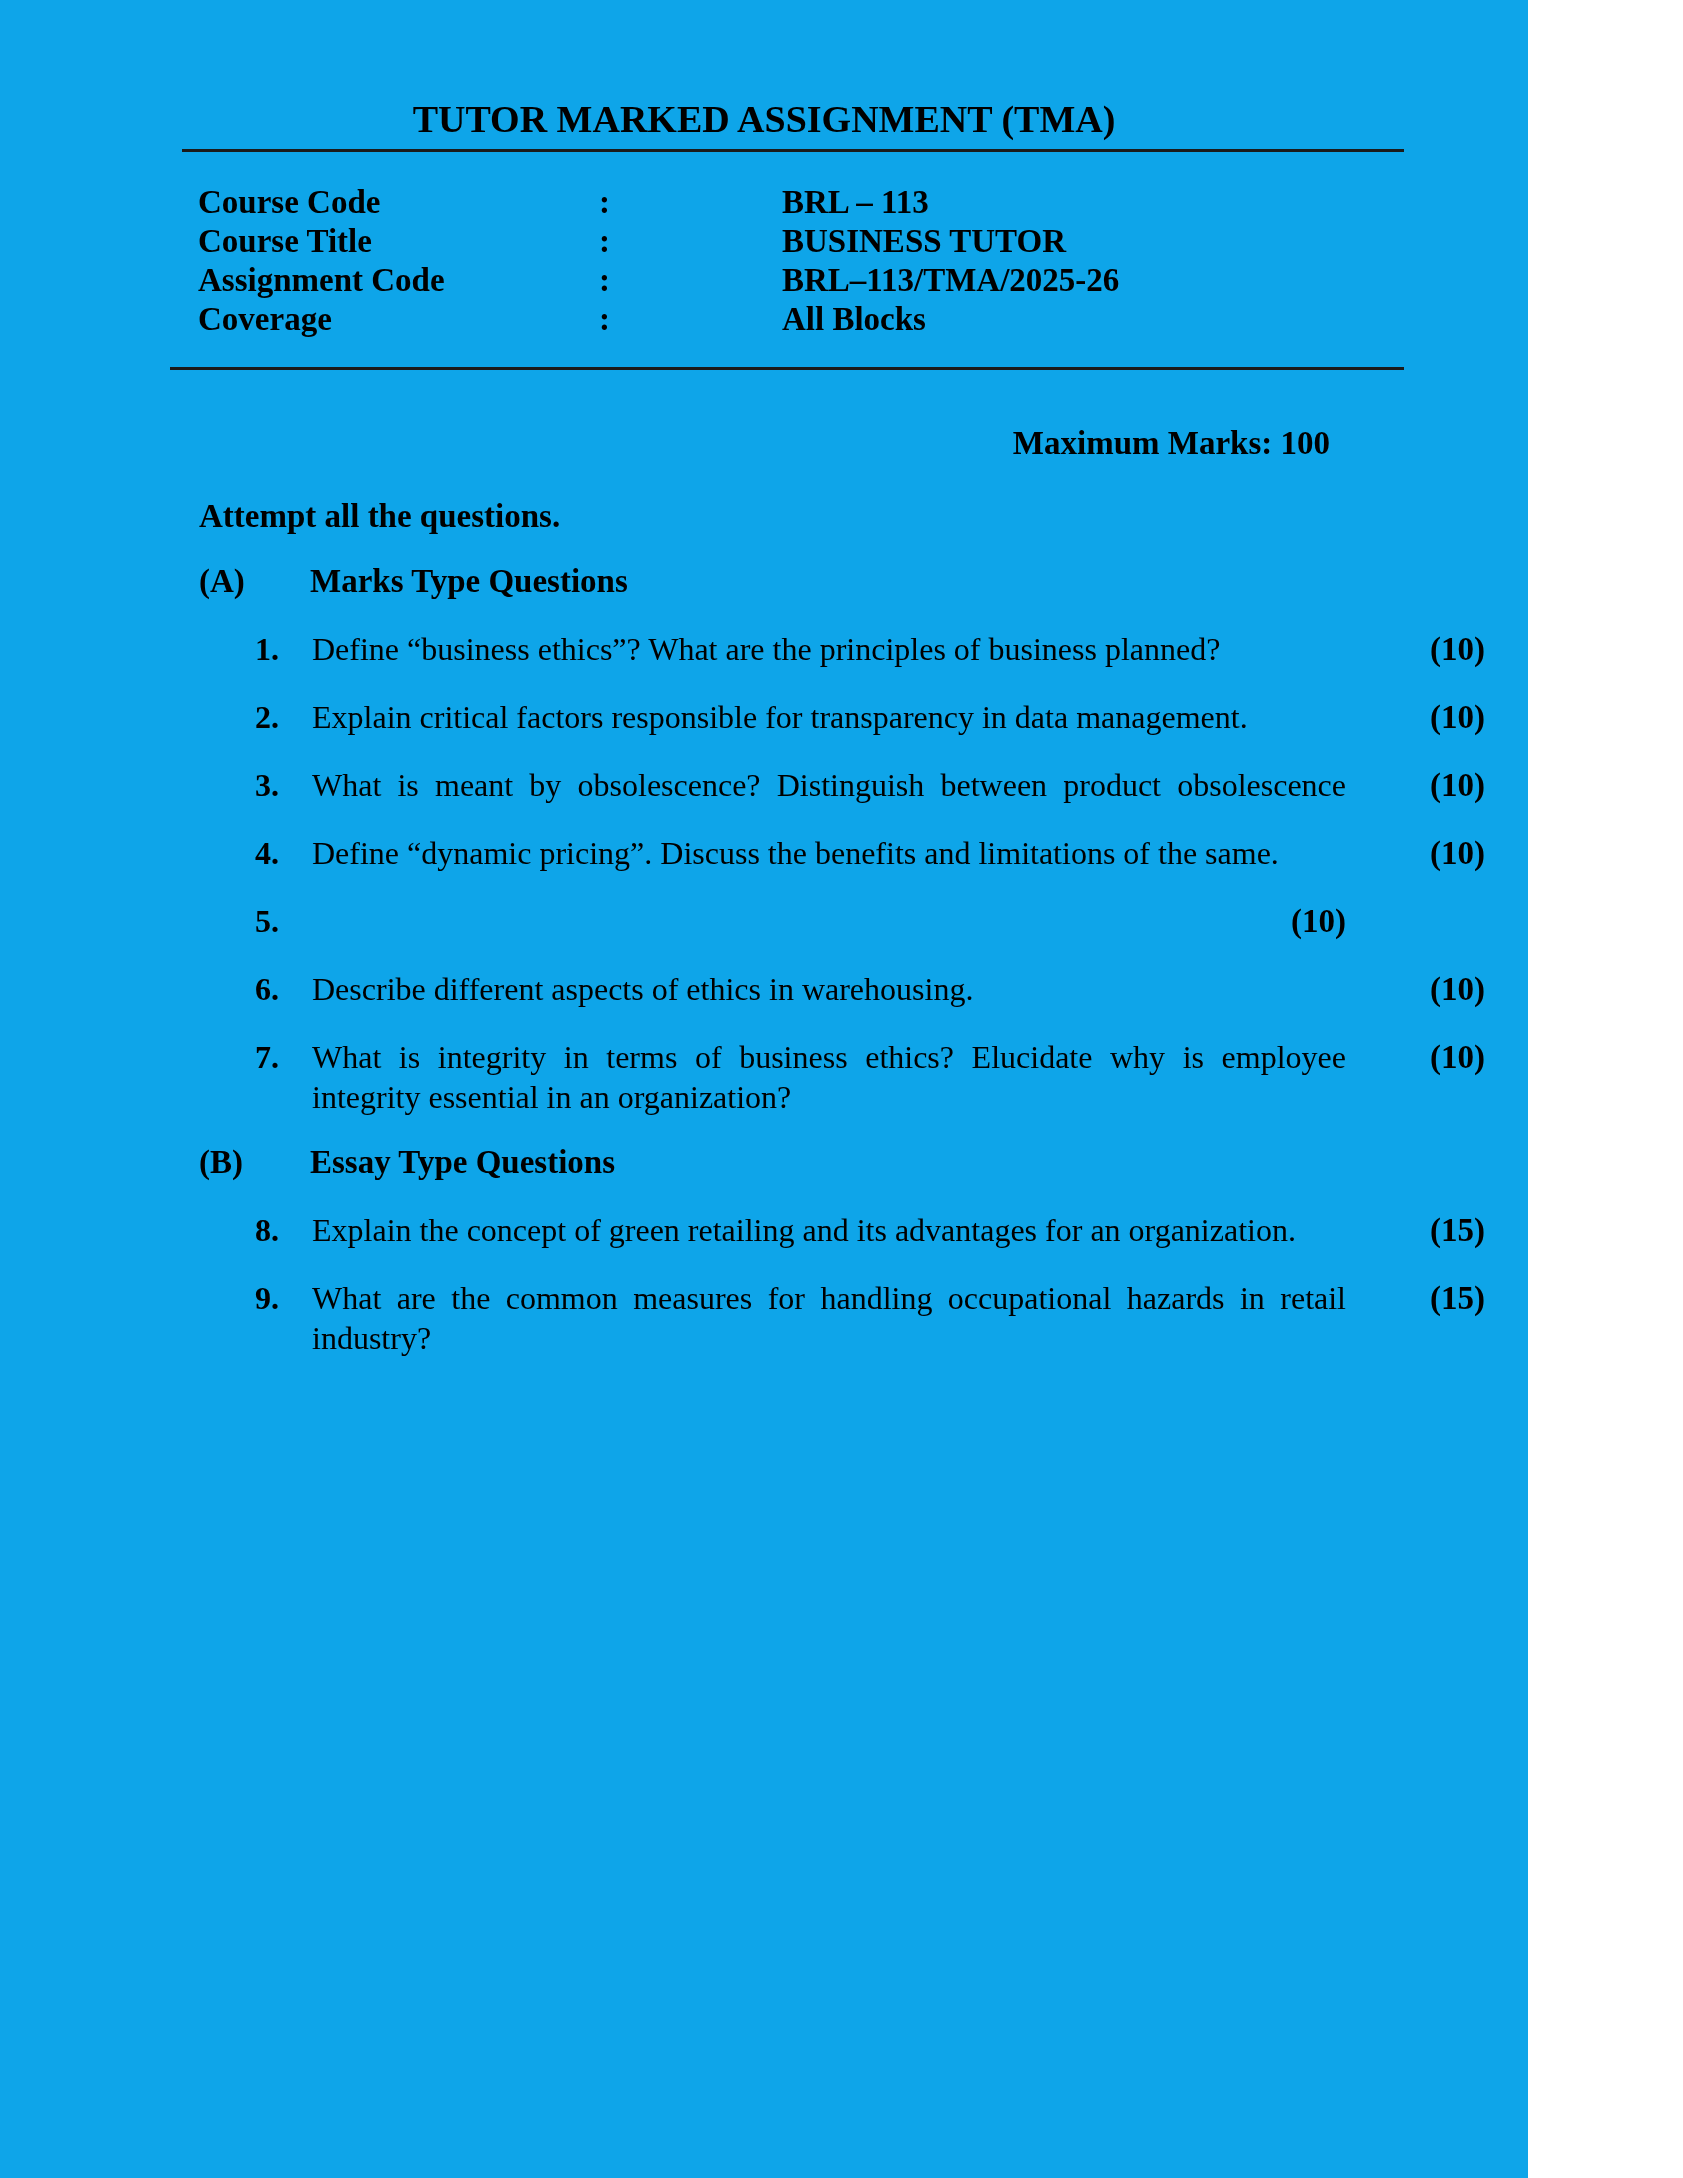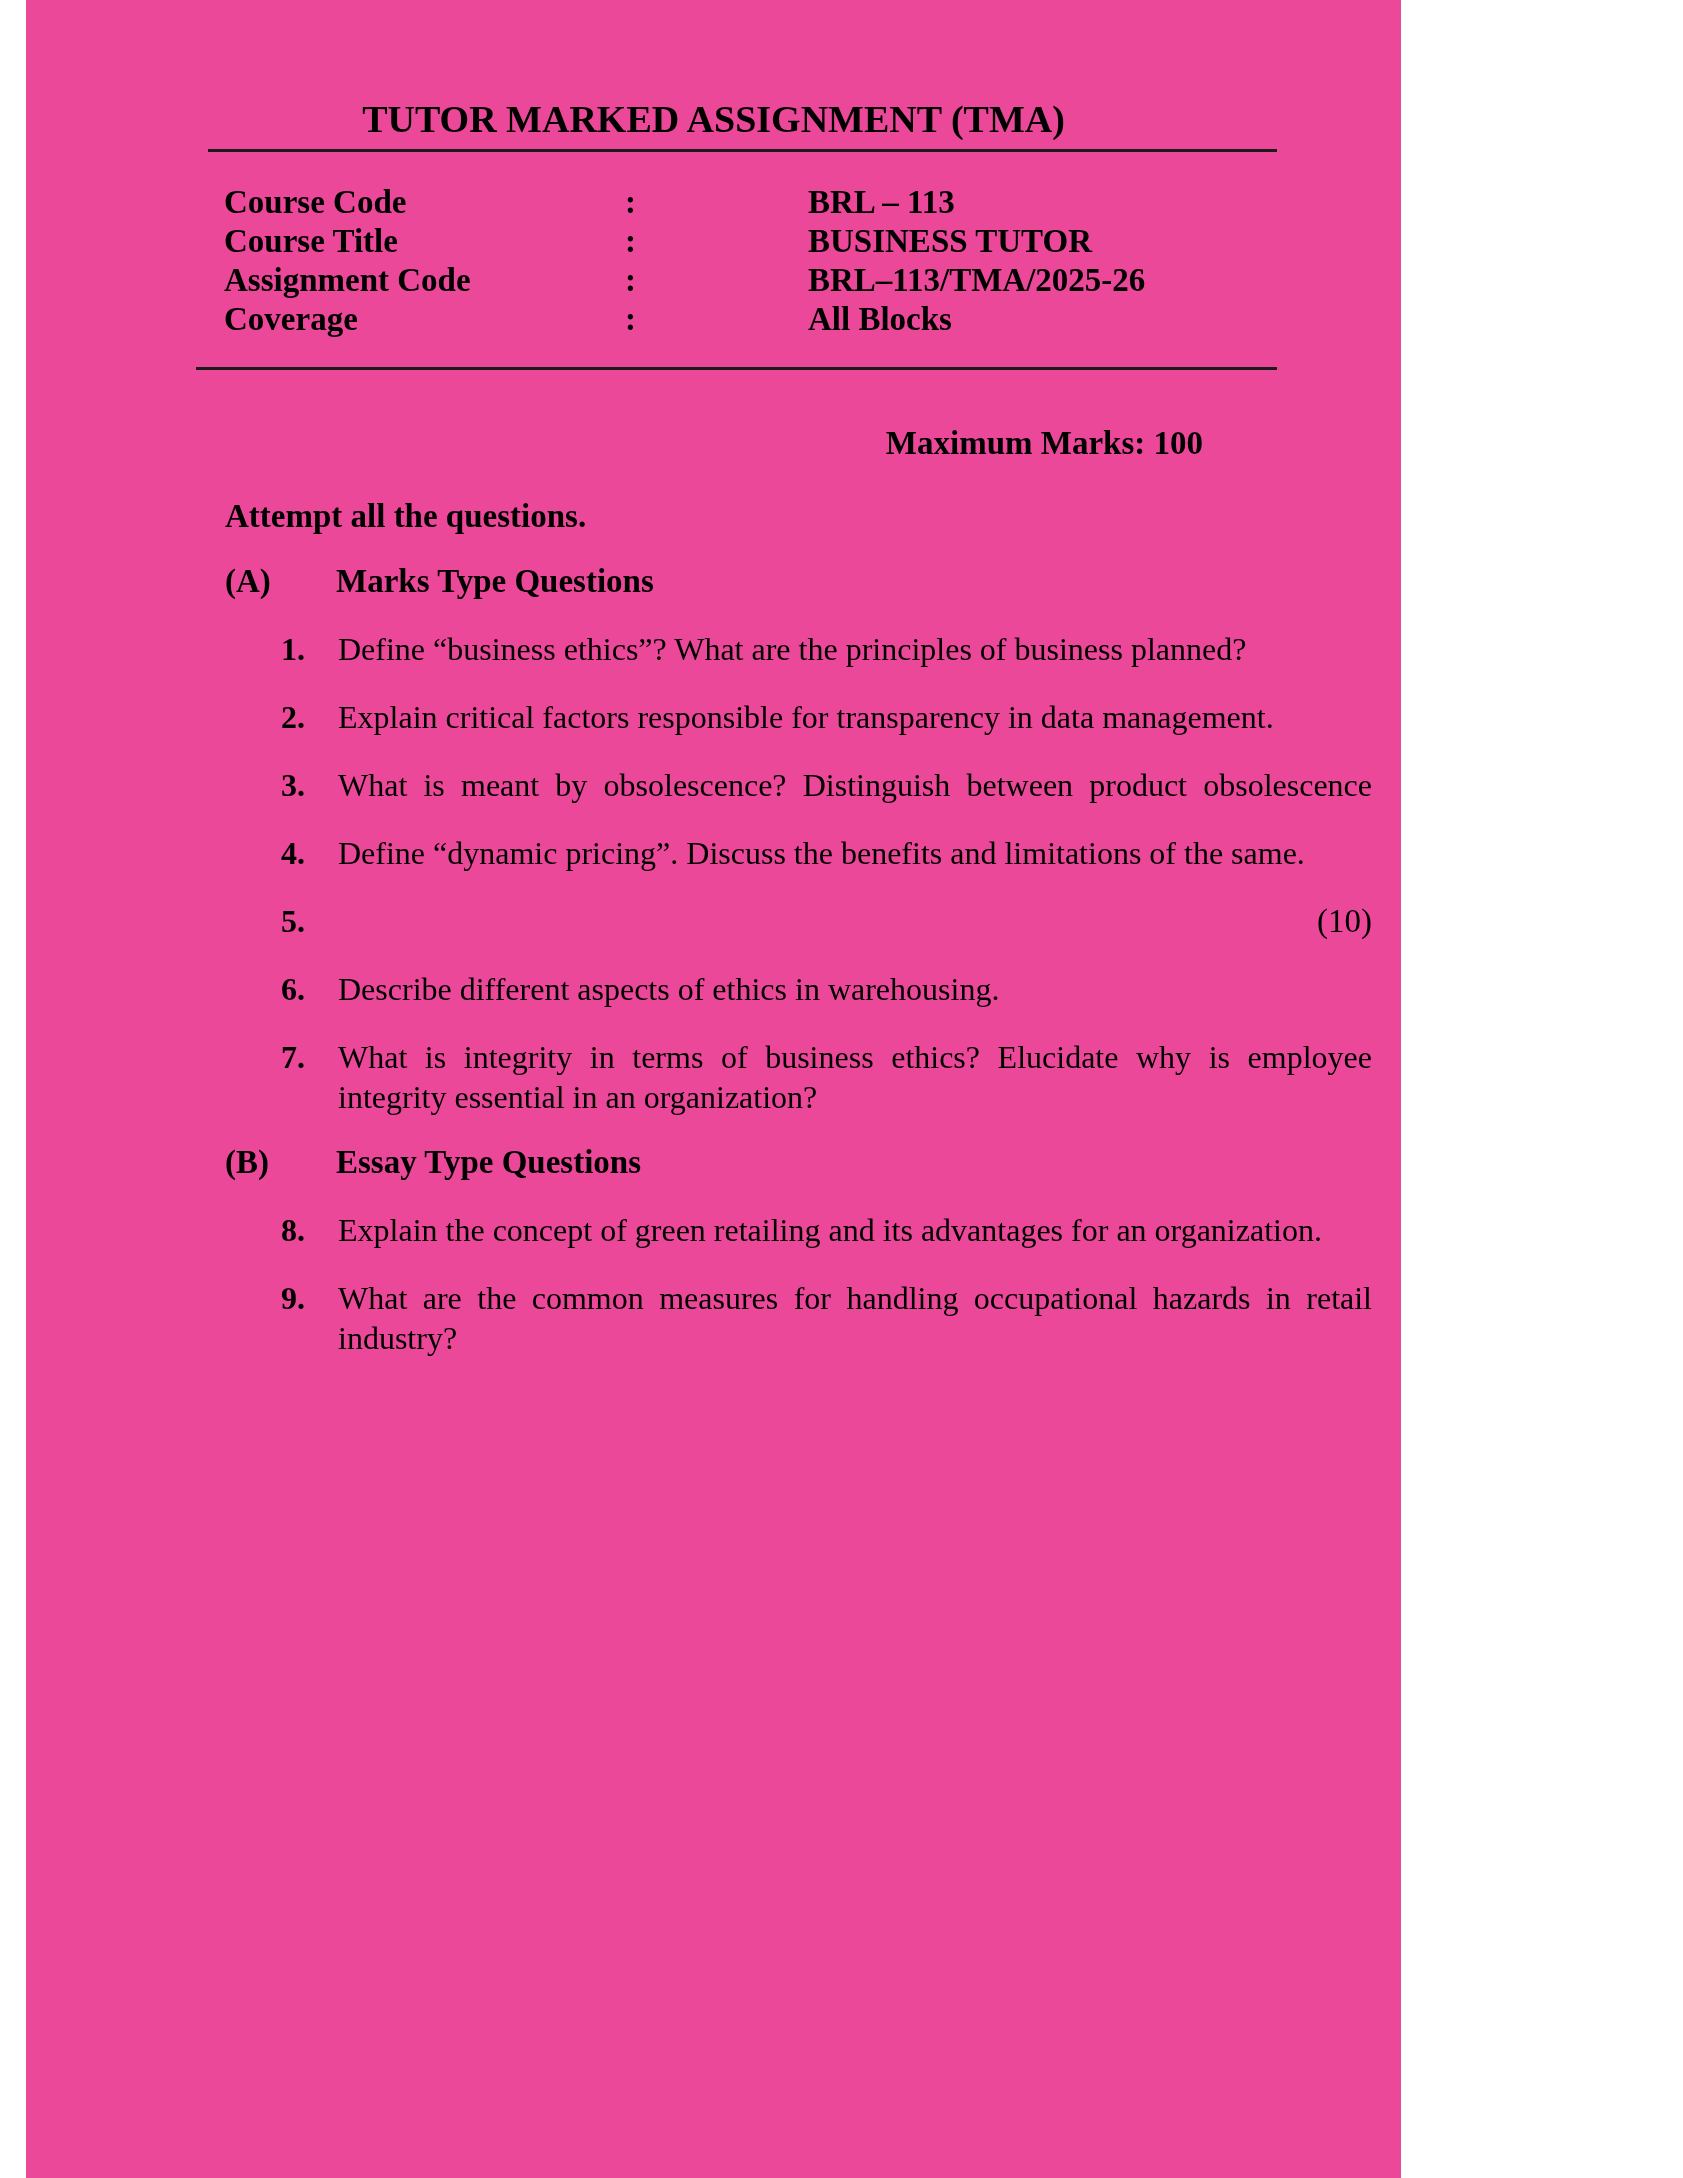--- a/index.html
+++ b/index.html
@@ -1,25 +1,24 @@
 <!DOCTYPE html>
 <html><head>
 <meta charset="utf-8">
 <style>
   html, body { margin: 0; padding: 0; background: #ffffff; }
 
   .page {
     position: relative;
-    width: 1375px;
+    width: 1528px;
     height: 2178px;
-    background: #ec4899;
+    background: #0ea5e9;
     font-family: "Liberation Serif", serif;
     color: #000000;
     overflow: hidden;
-    margin-left: 26px;
   }
 
   .title {
     margin: 0;
     padding-top: 96px;
     text-align: center;
     font-size: 38px;
     font-weight: bold;
     line-height: 46px;
   }
@@ -74,21 +73,21 @@
 
   .q-num { font-weight: bold; }
 
   .q-line { white-space: normal; }
   .q-line.just {
     text-align: justify;
     text-align-last: justify;
   }
 
   .q-marks {
-    font-weight: normal;
+    font-weight: bold;
     font-size: 33px;
     text-align: right;
   }
 </style>
 </head>
 <body>
 
 <div class="page">
 
   <h1 class="title">TUTOR MARKED ASSIGNMENT (TMA)</h1>

